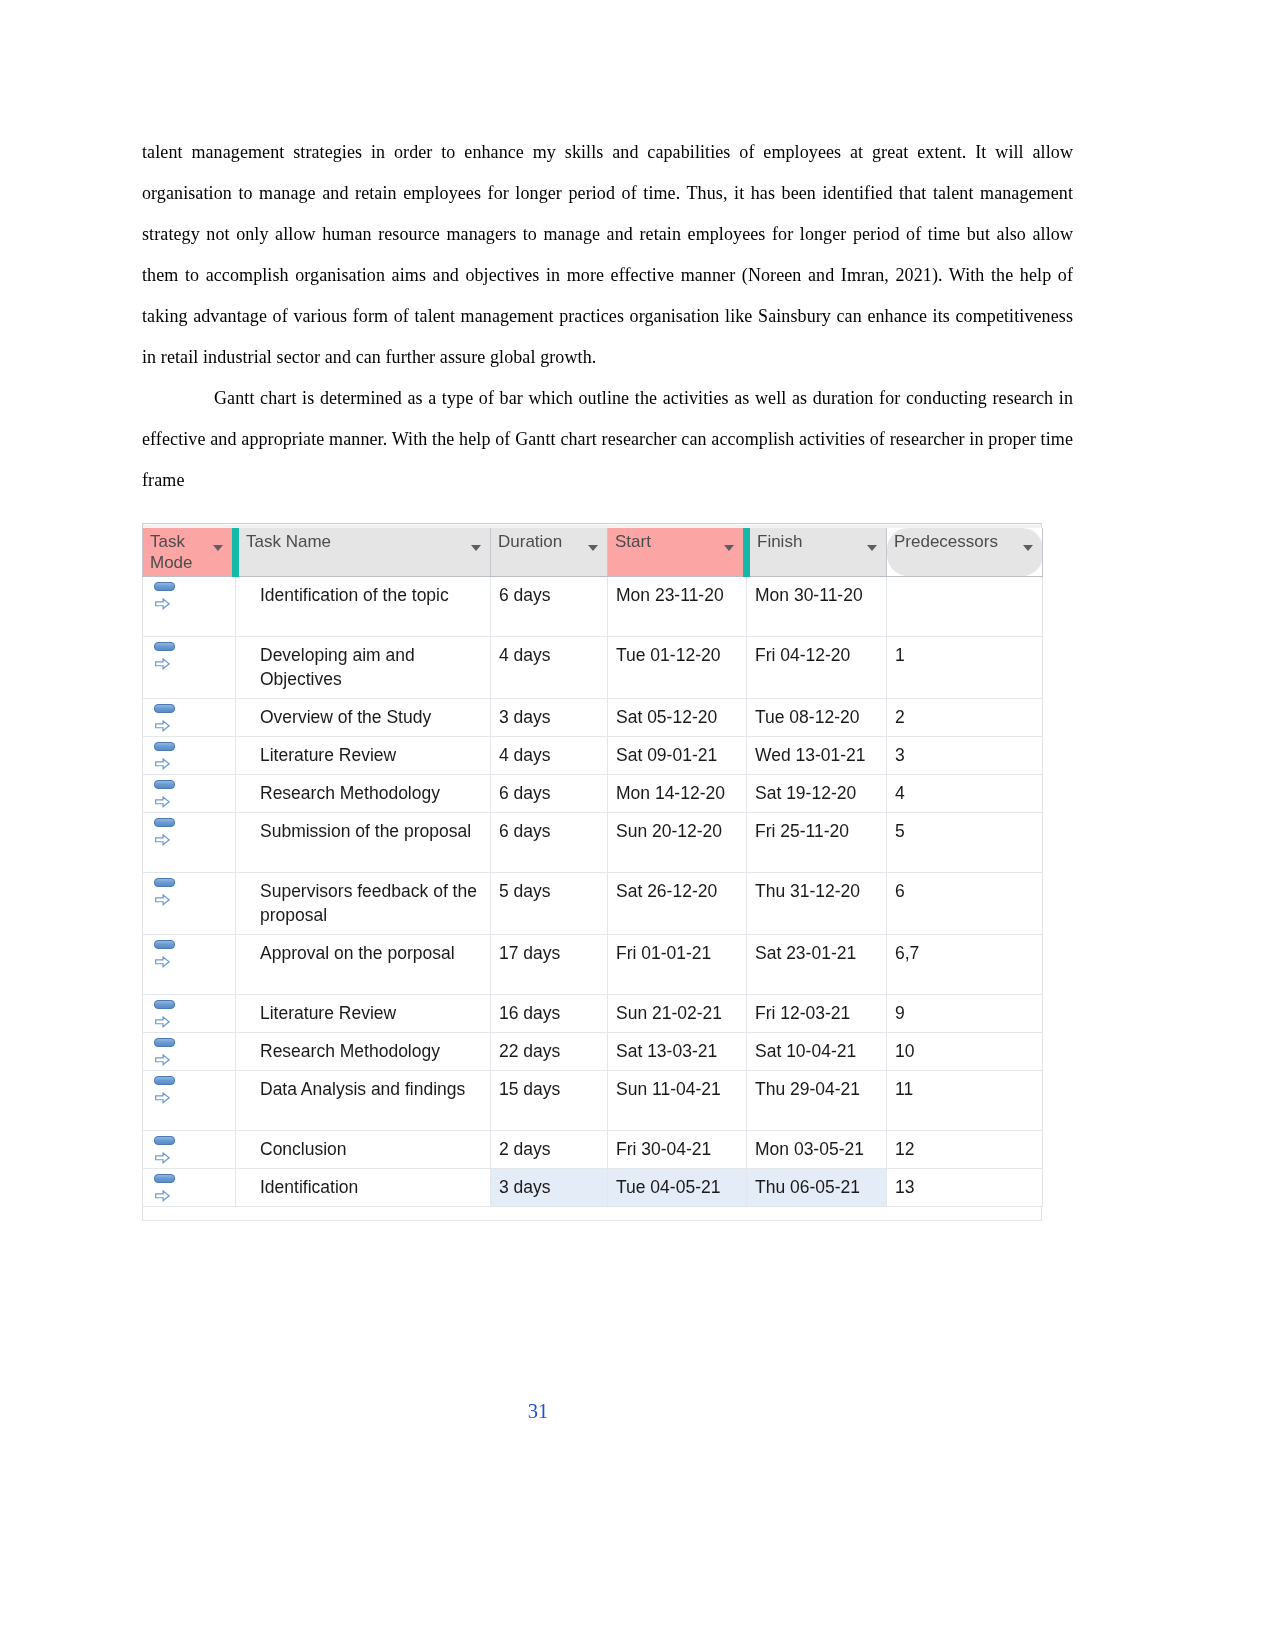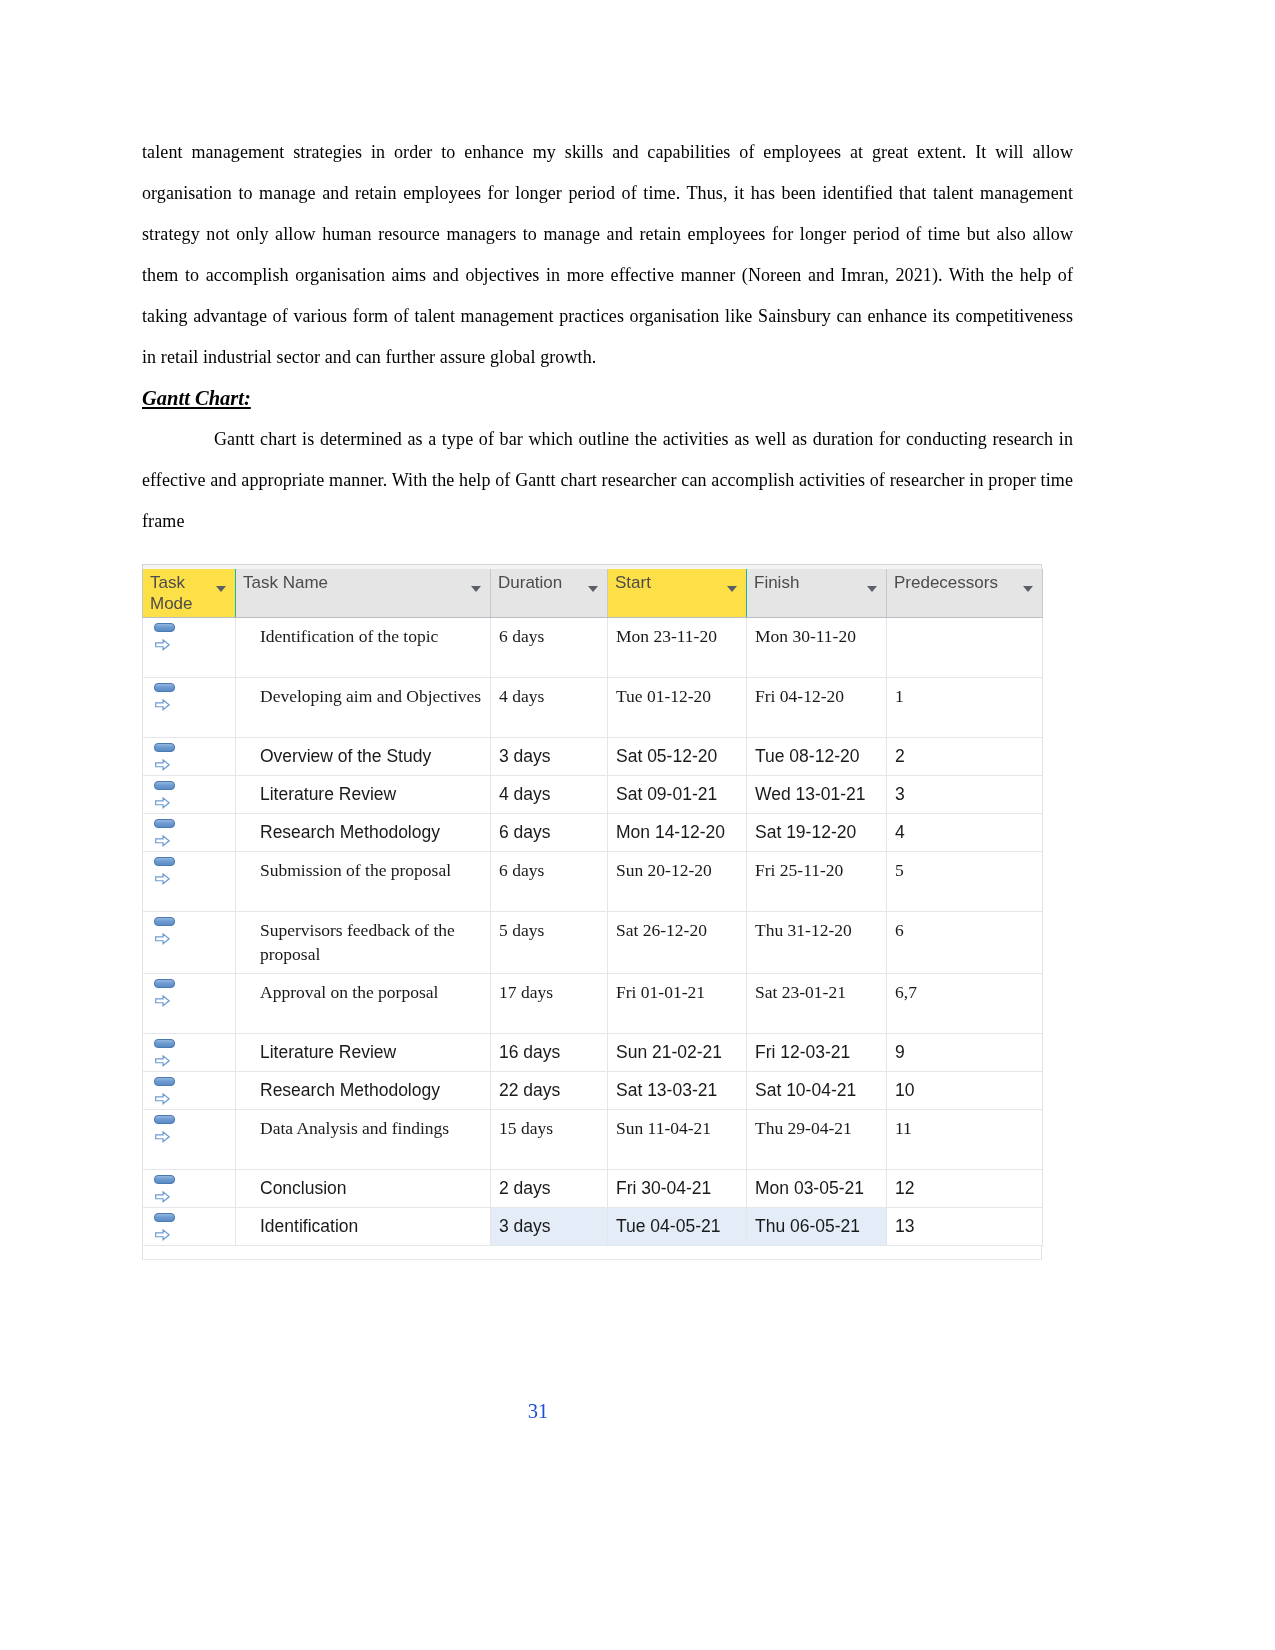--- a/index.html
+++ b/index.html
@@ -91,26 +91,26 @@
     line-height: 21px;
     color: #4c4c4c;
     background: #e5e5e5;
     border-right: 1px solid #c4c9cf;
     border-bottom: 1px solid #b9bec4;
     position: relative;
     white-space: nowrap;
     overflow: hidden;
   }
   table.grid thead th.hl {
-    background: #fde047;
+    background: #fca5a5;
     color: #4c4c4c;
-    border-right: 1px solid #14b8a6;
+    border-right: 7px solid #14b8a6;
   }
   table.grid thead th.first { border-left: 1px solid #c4c9cf; }
-  table.grid thead th.last  { border-right: 1px solid #c4c9cf; }
+  table.grid thead th.last  { border-right: 1px solid #c4c9cf; border-radius: 21px; }
   th .hdr-label { display: block; }
   th .filter-arrow {
     position: absolute;
     right: 9px;
     top: 17px;
     width: 0; height: 0;
     border-left: 5.5px solid transparent;
     border-right: 5.5px solid transparent;
     border-top: 6px solid #5a5f66;
   }
@@ -125,21 +125,21 @@
     border-right: 1px solid #e3e6ea;
     border-bottom: 1px solid #e3e6ea;
     background: #ffffff;
     overflow: hidden;
   }
   table.grid tbody td.first { border-left: 1px solid #dfe2e6; }
   table.grid tbody td.last  { border-right: 1px solid #dfe2e6; }
   table.grid tbody td.mode  { padding: 4px 0 0 10px; }
   table.grid tbody td.name  { padding-left: 24px; }
   table.grid tbody td.sel   { background: #e4ecf7; }
-  table.grid tbody tr.tall td { height: 60px; font-family: Liberation Serif, serif; }
+  table.grid tbody tr.tall td { height: 60px; }
   table.grid tbody tr.short td { height: 31px; }
 
   
   .mode-icon {
     position: relative;
     display: block;
     width: 24px;
     height: 26px;
   }
   .mode-icon .bar {
@@ -177,21 +177,20 @@
   }
 </style>
 </head>
 <body>
 
 <div class="page">
   <div class="content">
 
     <p class="para">talent management strategies in order to enhance my skills and capabilities of employees at great extent. It will allow organisation to manage and retain employees for longer period of time. Thus, it has been identified that talent management strategy not only allow human resource managers to manage and retain employees for longer period of time but also allow them to accomplish organisation aims and objectives in more effective manner (Noreen and Imran, 2021). With the help of taking advantage of various form of talent management practices organisation like Sainsbury can enhance its competitiveness in retail industrial sector and can further assure global growth.</p>
 
-    <p class="heading">Gantt Chart:</p>
 
     <p class="para indent">Gantt chart is determined as a type of bar which outline the activities as well as duration for conducting research in effective and appropriate manner. With the help of Gantt chart researcher can accomplish activities of researcher in proper time frame</p>
 
     <div class="grid-wrap">
       <div class="grid-topline"></div>
       <table class="grid">
         <colgroup>
           <col class="c-mode">
             <col class="c-name">
             <col class="c-dur">

